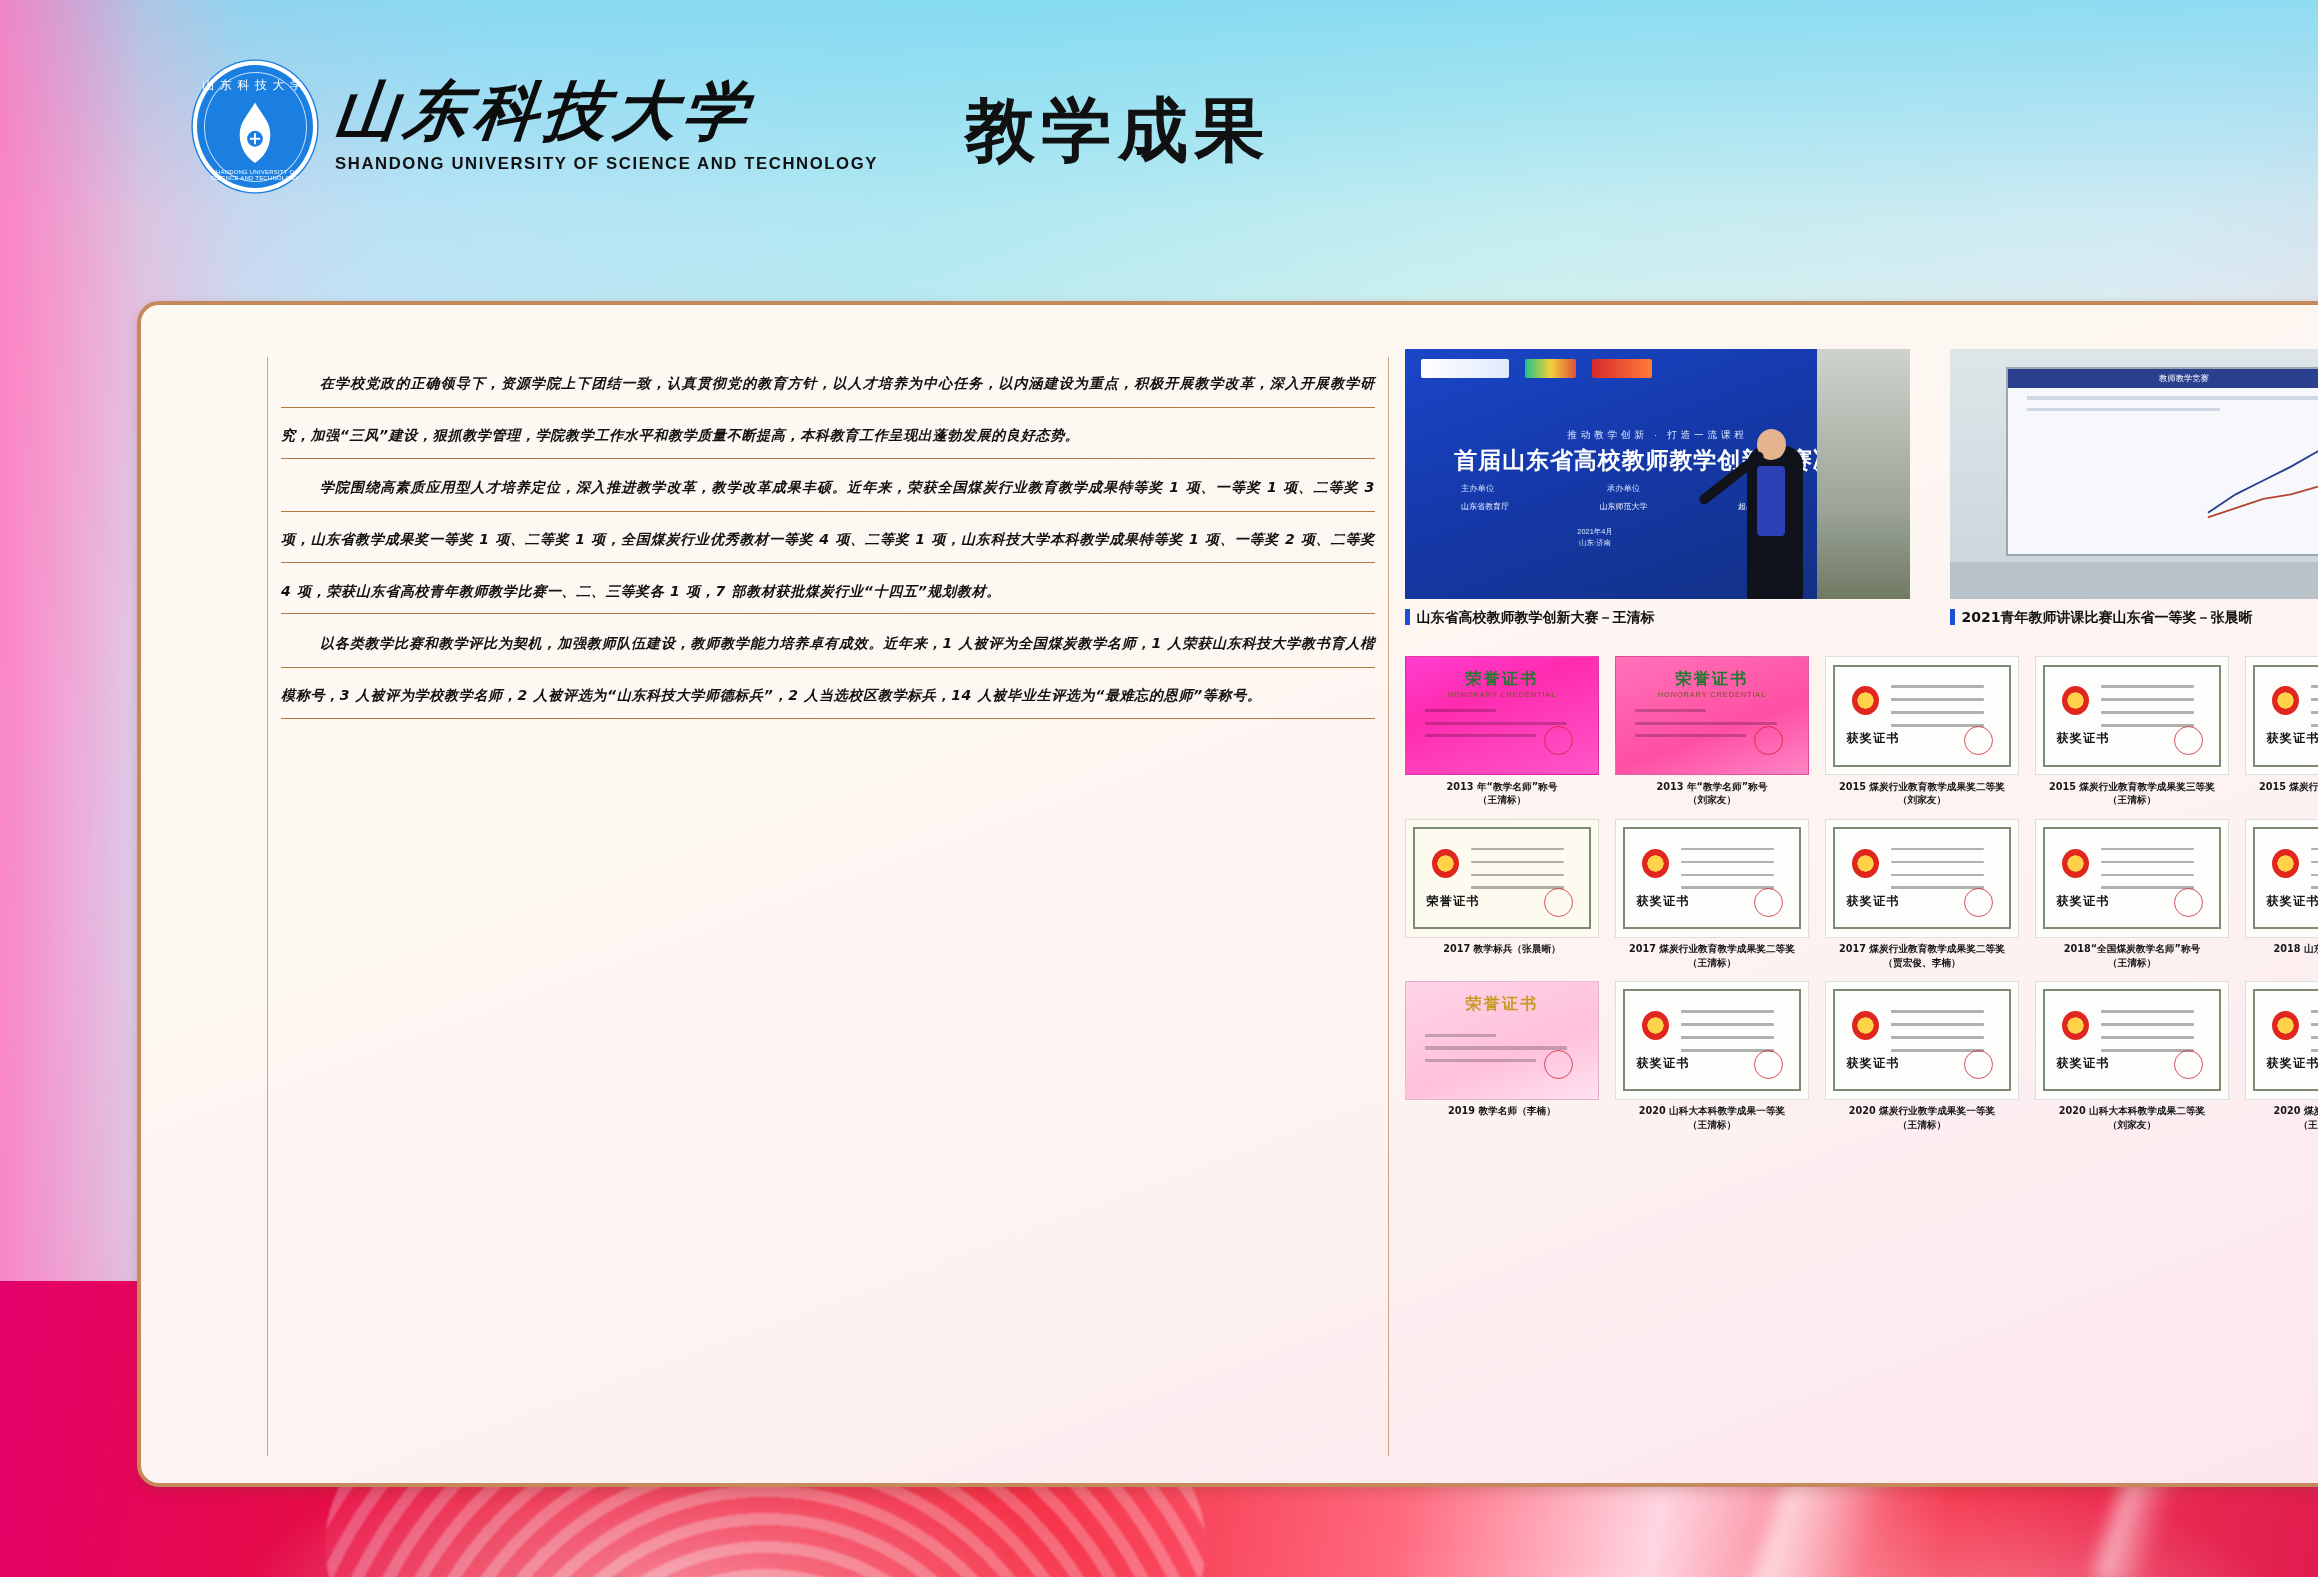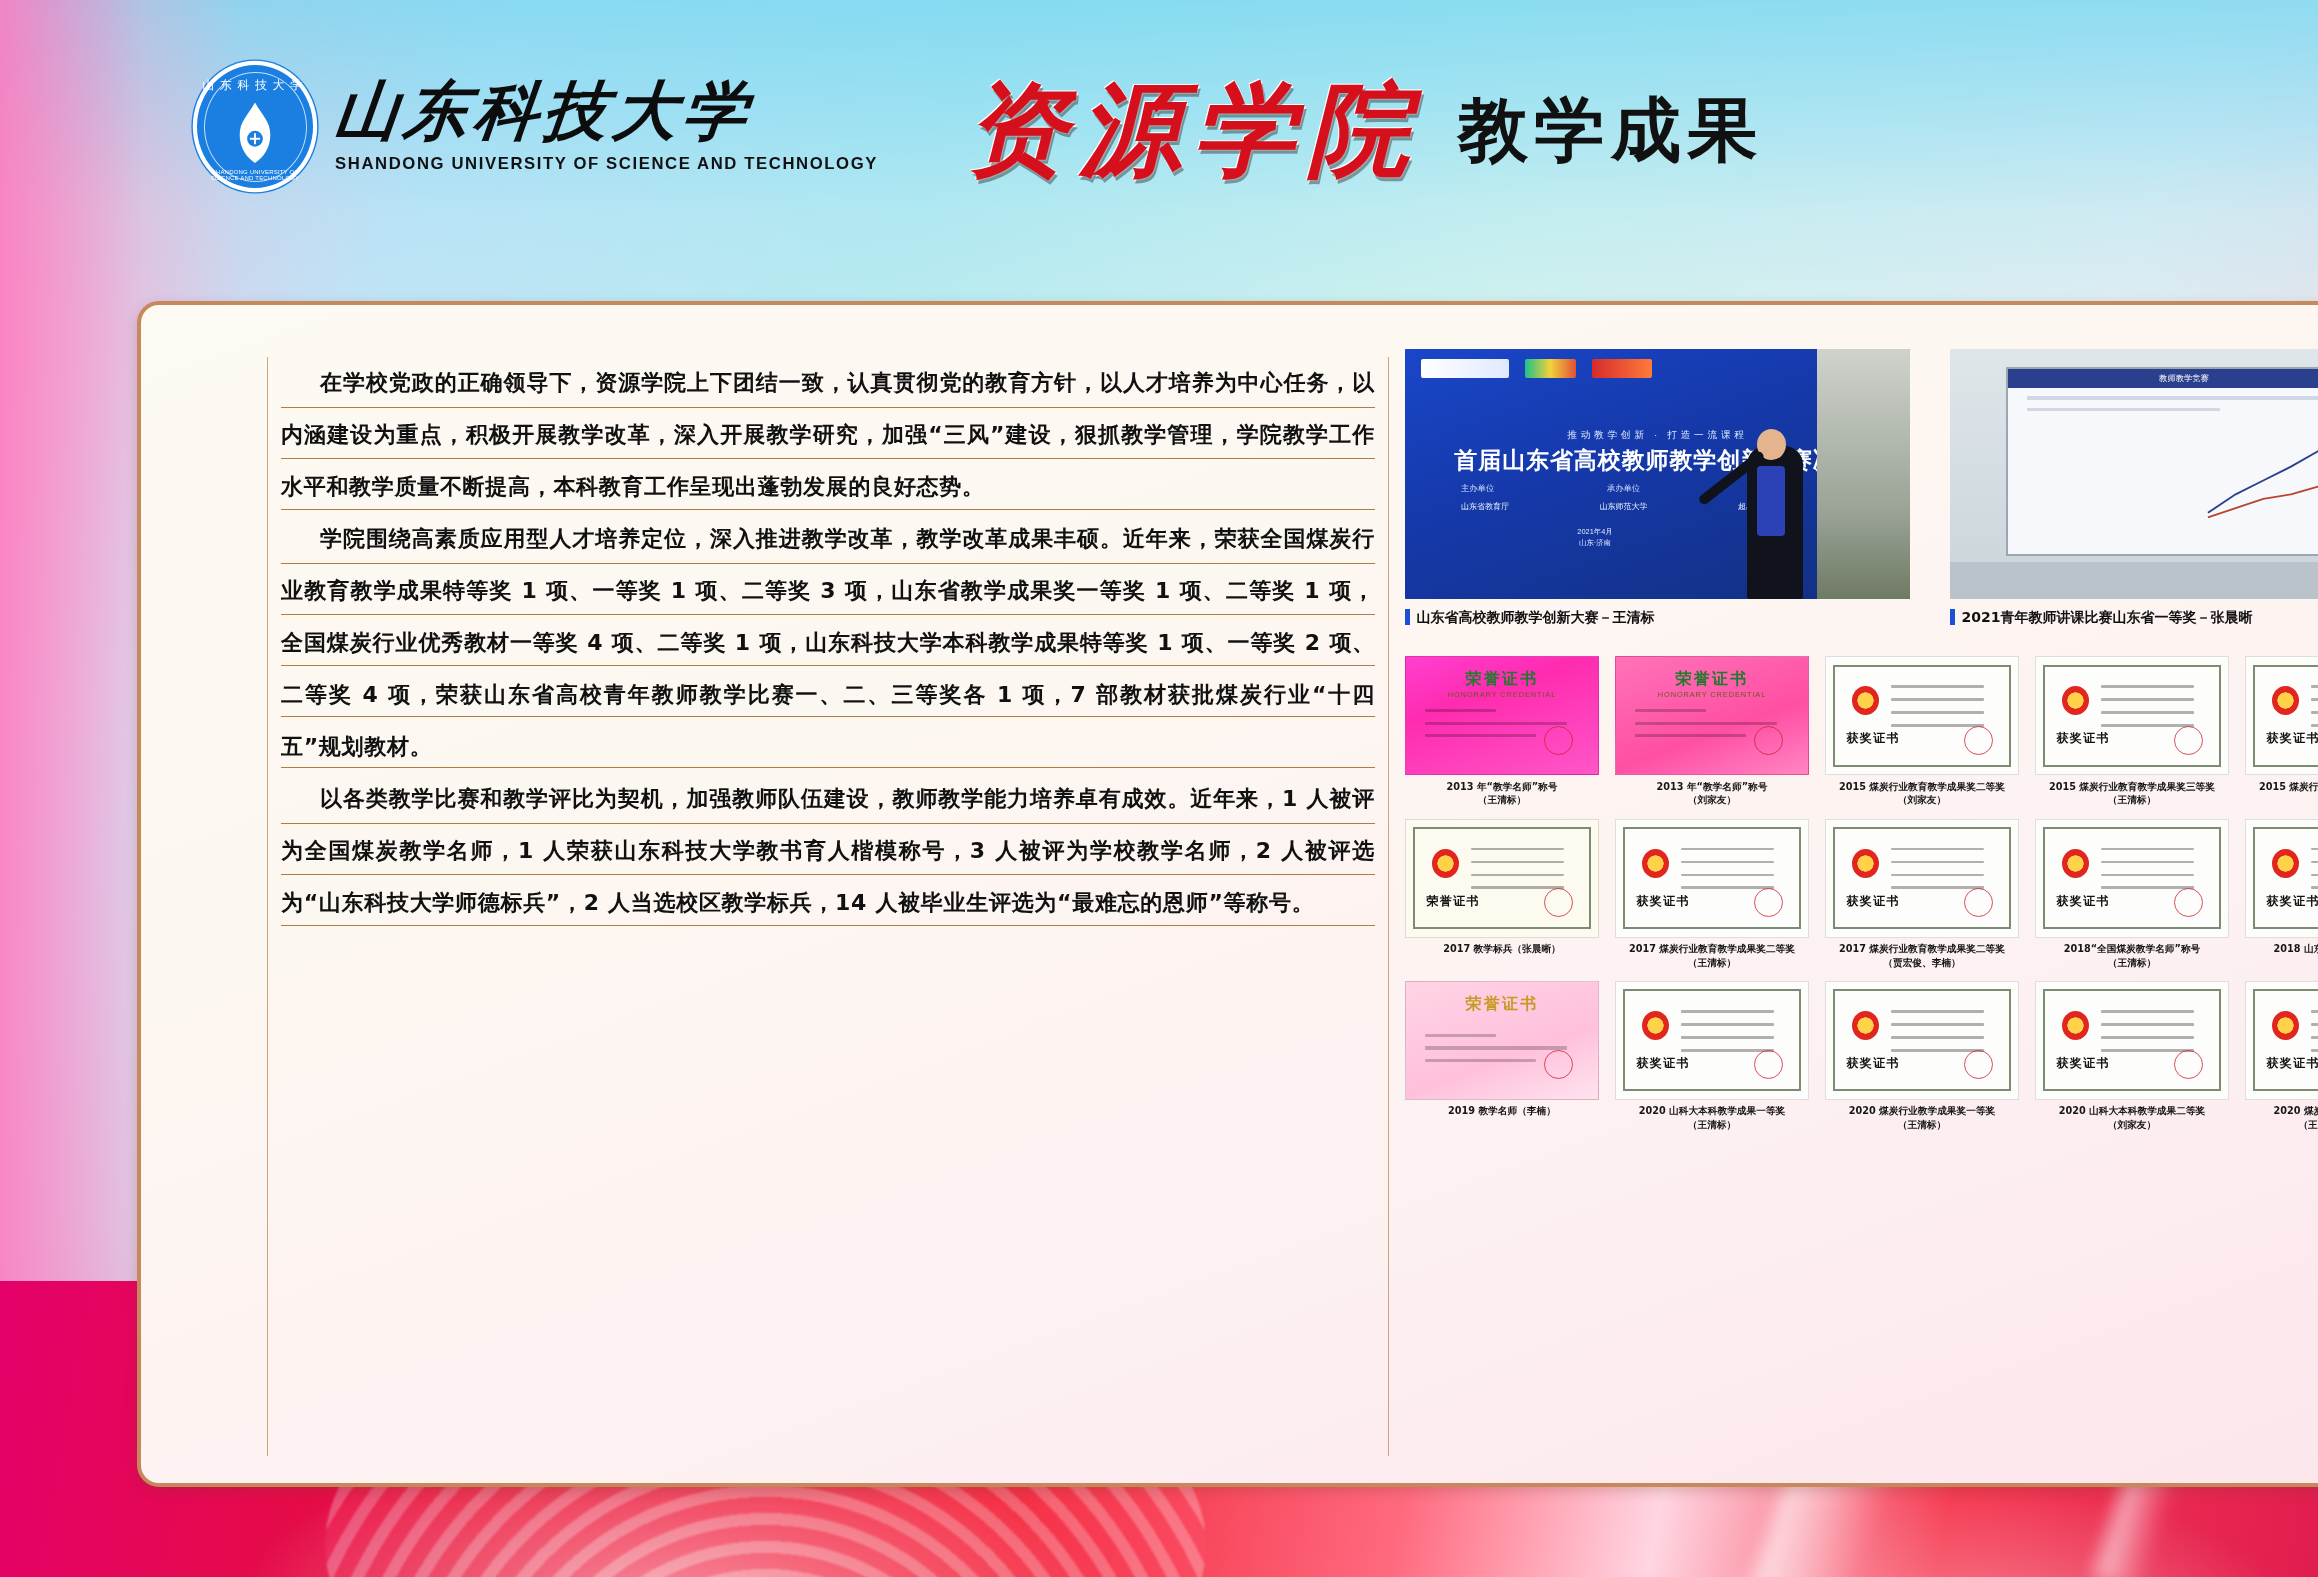--- a/index.html
+++ b/index.html
@@ -73,24 +73,24 @@
     background:linear-gradient(160deg,#fdfaf3 0%,#fdf7f1 30%,#fdf2f2 58%,#fce9ee 80%,#fbe3ea 100%);
     box-shadow:0 4.6px 12px rgba(120,60,40,.22);
     overflow:hidden;}
   #panel-inner{position:absolute;inset:12px;border-radius:14px;background:transparent;}
 
   
   #text-col{position:absolute;left:114px;top:40px;width:1122px;height:1099px;
     border-left:1.9px solid #cfa37c;border-right:1.9px solid #cfa37c;padding:0 13px;box-sizing:border-box;}
   .para{margin:0 0 0 0;color:#111;font-weight:700;
     font-family:"DejaVu Sans","Liberation Sans",sans-serif;
-    font-size:22px;line-height:52px;text-indent:39px;text-align:justify;
+    font-size:14px;line-height:52px;text-indent:39px;text-align:justify;
     letter-spacing:0.7px;
     background-image:repeating-linear-gradient(to bottom,transparent 0 50px,#b07c3f 50px 51px);
-    background-position:0 0;}
+    background-position:0 0;font-style:italic;}
 
   
   #media-col{position:absolute;left:1252px;top:32px;width:1595px;height:1113px;}
 
   .photo-row{display:flex;gap:40px;}
   .photo-cell{width:505px;}
   .photo{width:505px;height:250px;border-radius:0.9px;overflow:hidden;position:relative;
     background:#17308e;}
   .cap{display:flex;align-items:flex-start;gap:6.5px;margin-top:10.2px;}
   .cap .bar{width:5.1px;height:16px;background:#1a4fd6;flex:0 0 auto;}
@@ -178,21 +178,20 @@
       </svg>
       <div class="seal-en">SHANDONG UNIVERSITY OF SCIENCE AND TECHNOLOGY</div>
     </div>
     <div>
       <div id="cn-name">山东科技大学</div>
       <div id="en-name">SHANDONG UNIVERSITY OF SCIENCE AND TECHNOLOGY</div>
     </div>
   </div>
 
   <div id="main-title">
-    <div id="title-red">资源学院</div>
     <div id="title-black">教学成果</div>
   </div>
 
 </div>
 
 <div id="panel">
  <div id="panel-inner">
 
   <div id="text-col">
     <p class="para">在学校党政的正确领导下，资源学院上下团结一致，认真贯彻党的教育方针，以人才培养为中心任务，以内涵建设为重点，积极开展教学改革，深入开展教学研究，加强“三风”建设，狠抓教学管理，学院教学工作水平和教学质量不断提高，本科教育工作呈现出蓬勃发展的良好态势。</p>

